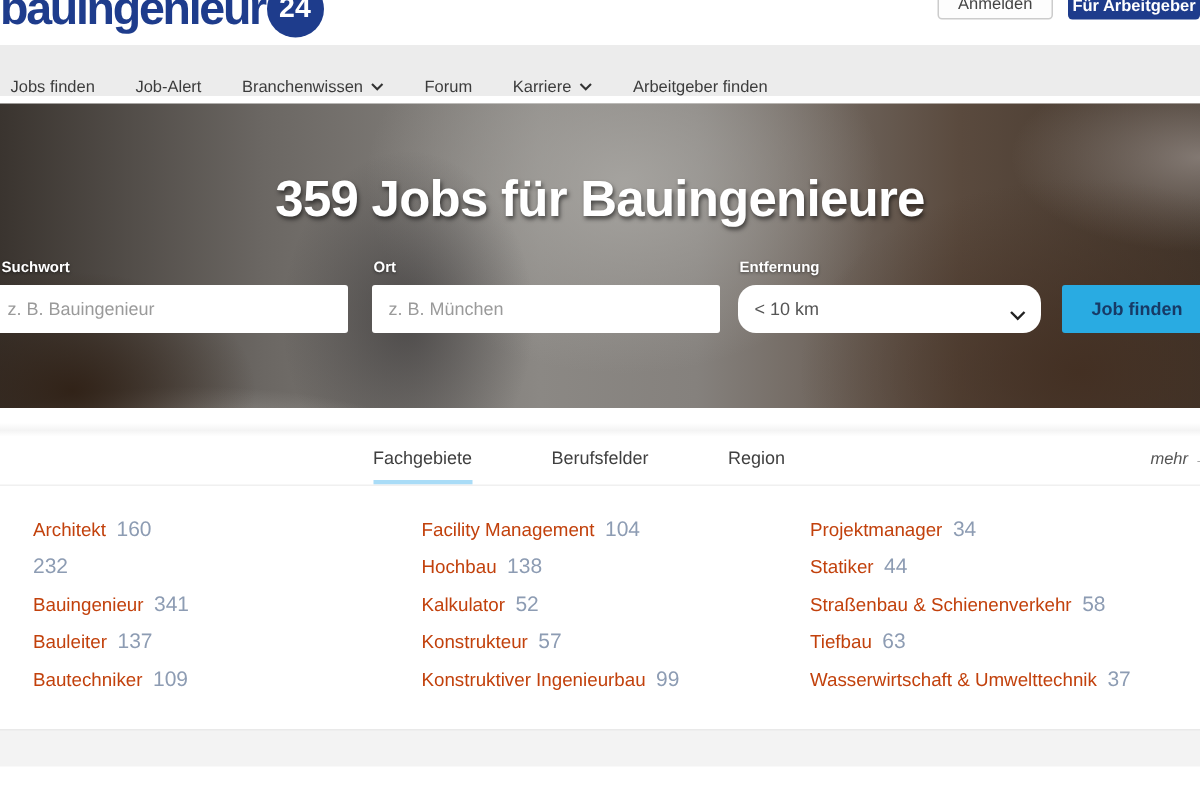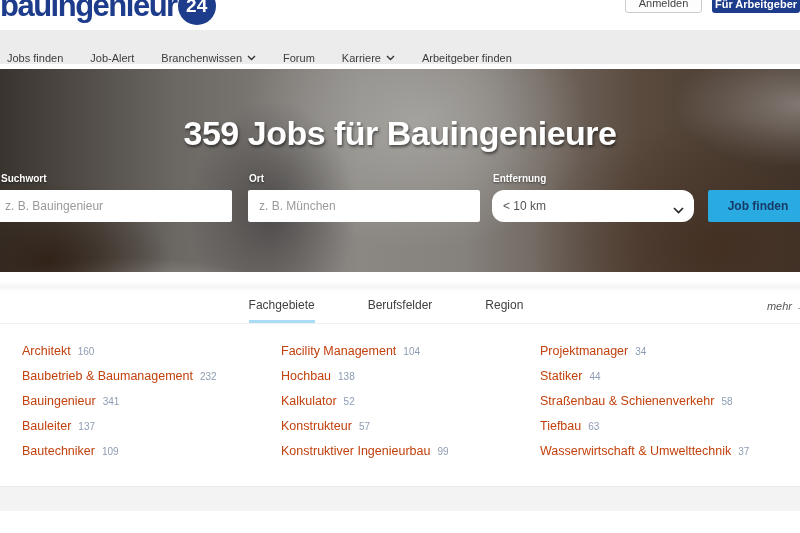--- a/index.html
+++ b/index.html
@@ -66,21 +66,21 @@
   .tab { font-size:12px; color:#3f3f3f; padding-bottom:8px; cursor:pointer; border-bottom:3px solid transparent; }
   .tab.active { border-bottom-color:#a9dcf7; }
   .tabs-divider { position:absolute; top:51px; left:0; width:100%; height:1px; background:#f0f0f0; }
   .more-link { position:absolute; top:28px; right:-7px; font-size:11px; font-style:italic; color:#555;
     cursor:pointer; display:flex; align-items:center; gap:4px; }
   .cat-col { position:absolute; top:72px; width:250px; }
   .col-0 { left:22px; } .col-1 { left:281px; } .col-2 { left:540px; }
   .cat-link { display:flex; align-items:baseline; gap:7px; height:16px; margin-bottom:9px;
     text-decoration:none; cursor:pointer; }
   .cat-label { font-size:12.5px; color:#c2410c; }
-  .cat-count { font-size:10px; color:#8d9cb3; }
+  .cat-count { font-size:14px; color:#8d9cb3; }
 
   
   .footer-band { position:absolute; top:486px; left:0; width:800px; height:25px; background:#f3f3f3;
     border-top:1px solid #e9e9e9; }
 </style>
 </head>
 <body>
 
 <div id="page">
 
@@ -157,21 +157,20 @@
       <span>→</span>
     </div>
     <div class="tabs-divider"></div>
 
     <div class="cat-col col-0">
       <a class="cat-link">
         <span class="cat-label">Architekt</span>
         <span class="cat-count">160</span>
       </a>
       <a class="cat-link">
-        <span class="cat-label">Baubetrieb &amp; Baumanagement</span>
         <span class="cat-count">232</span>
       </a>
       <a class="cat-link">
         <span class="cat-label">Bauingenieur</span>
         <span class="cat-count">341</span>
       </a>
       <a class="cat-link">
         <span class="cat-label">Bauleiter</span>
         <span class="cat-count">137</span>
       </a>

